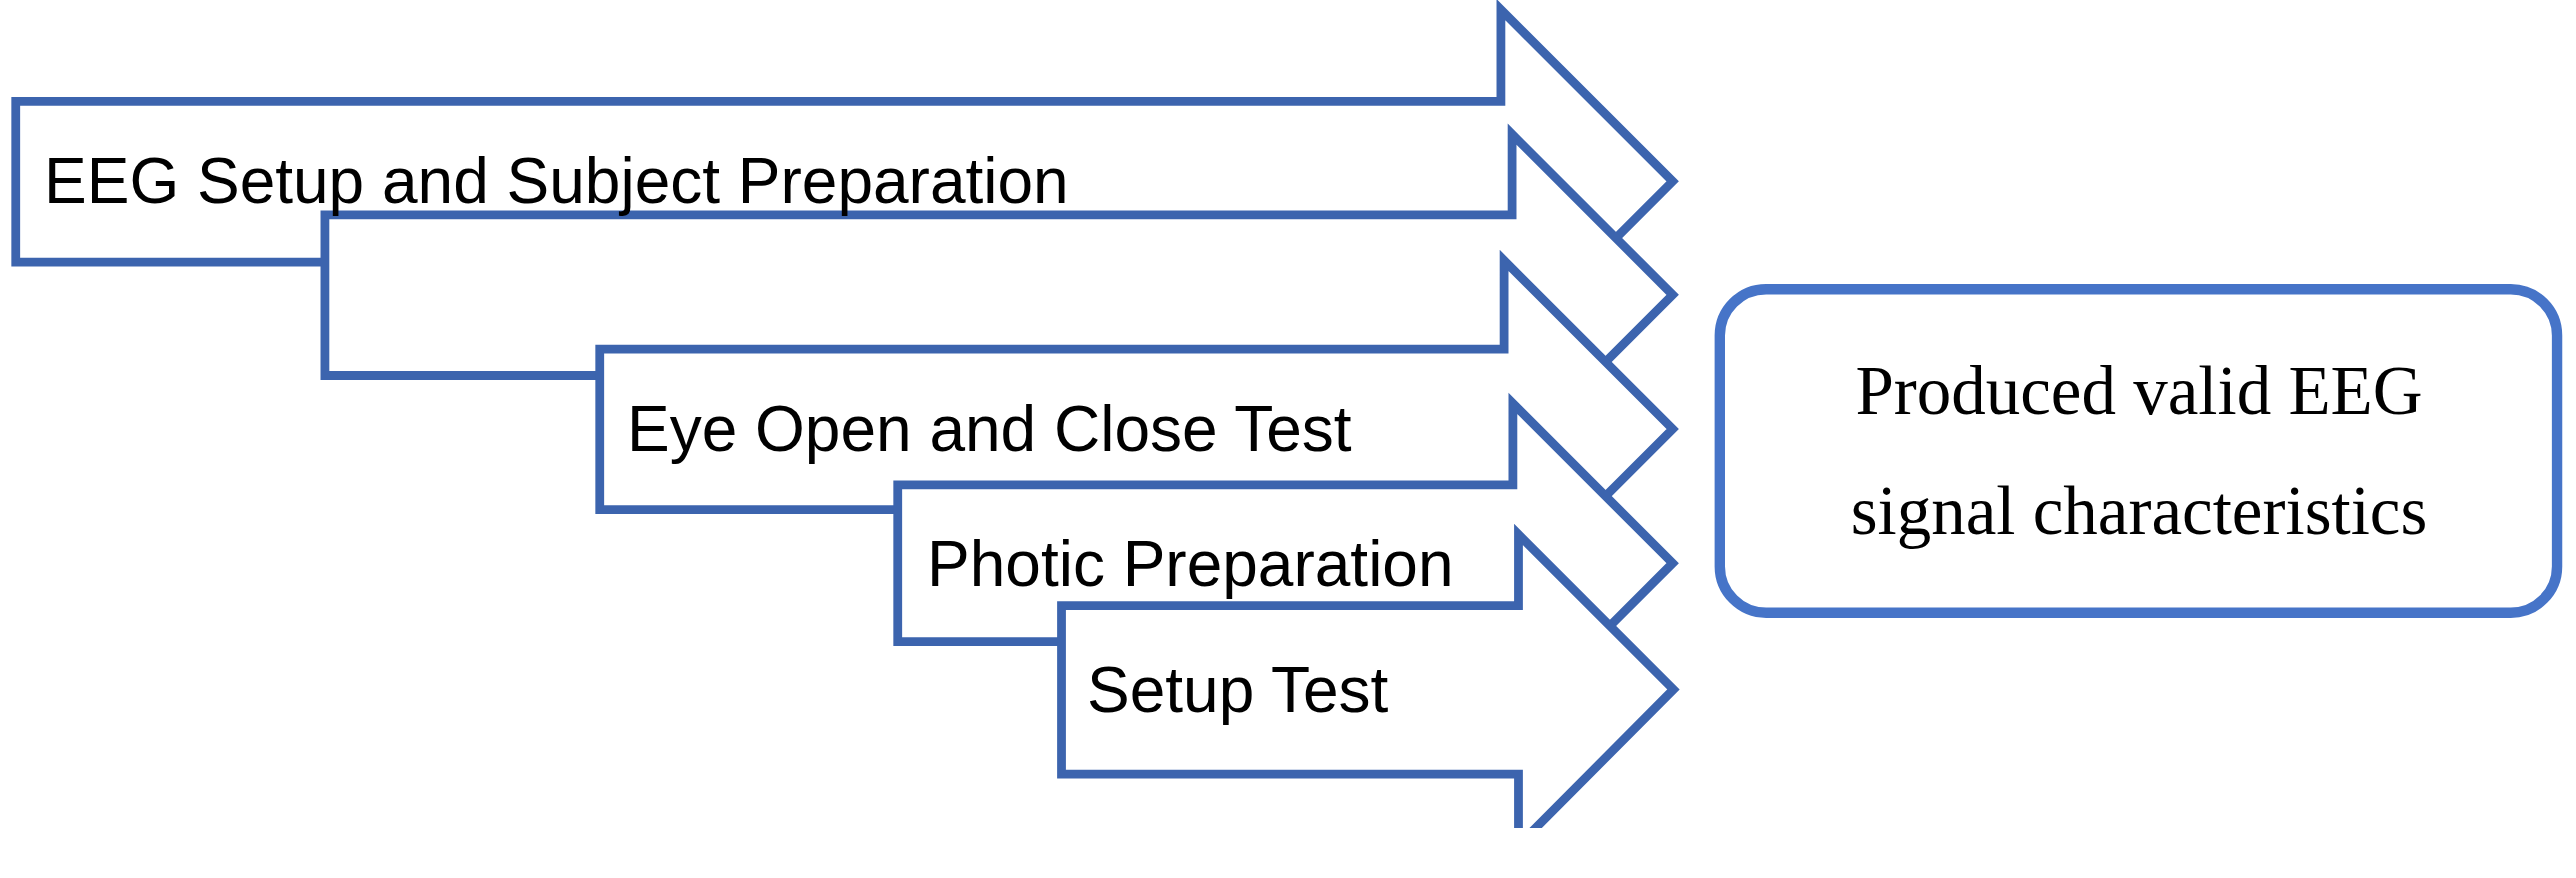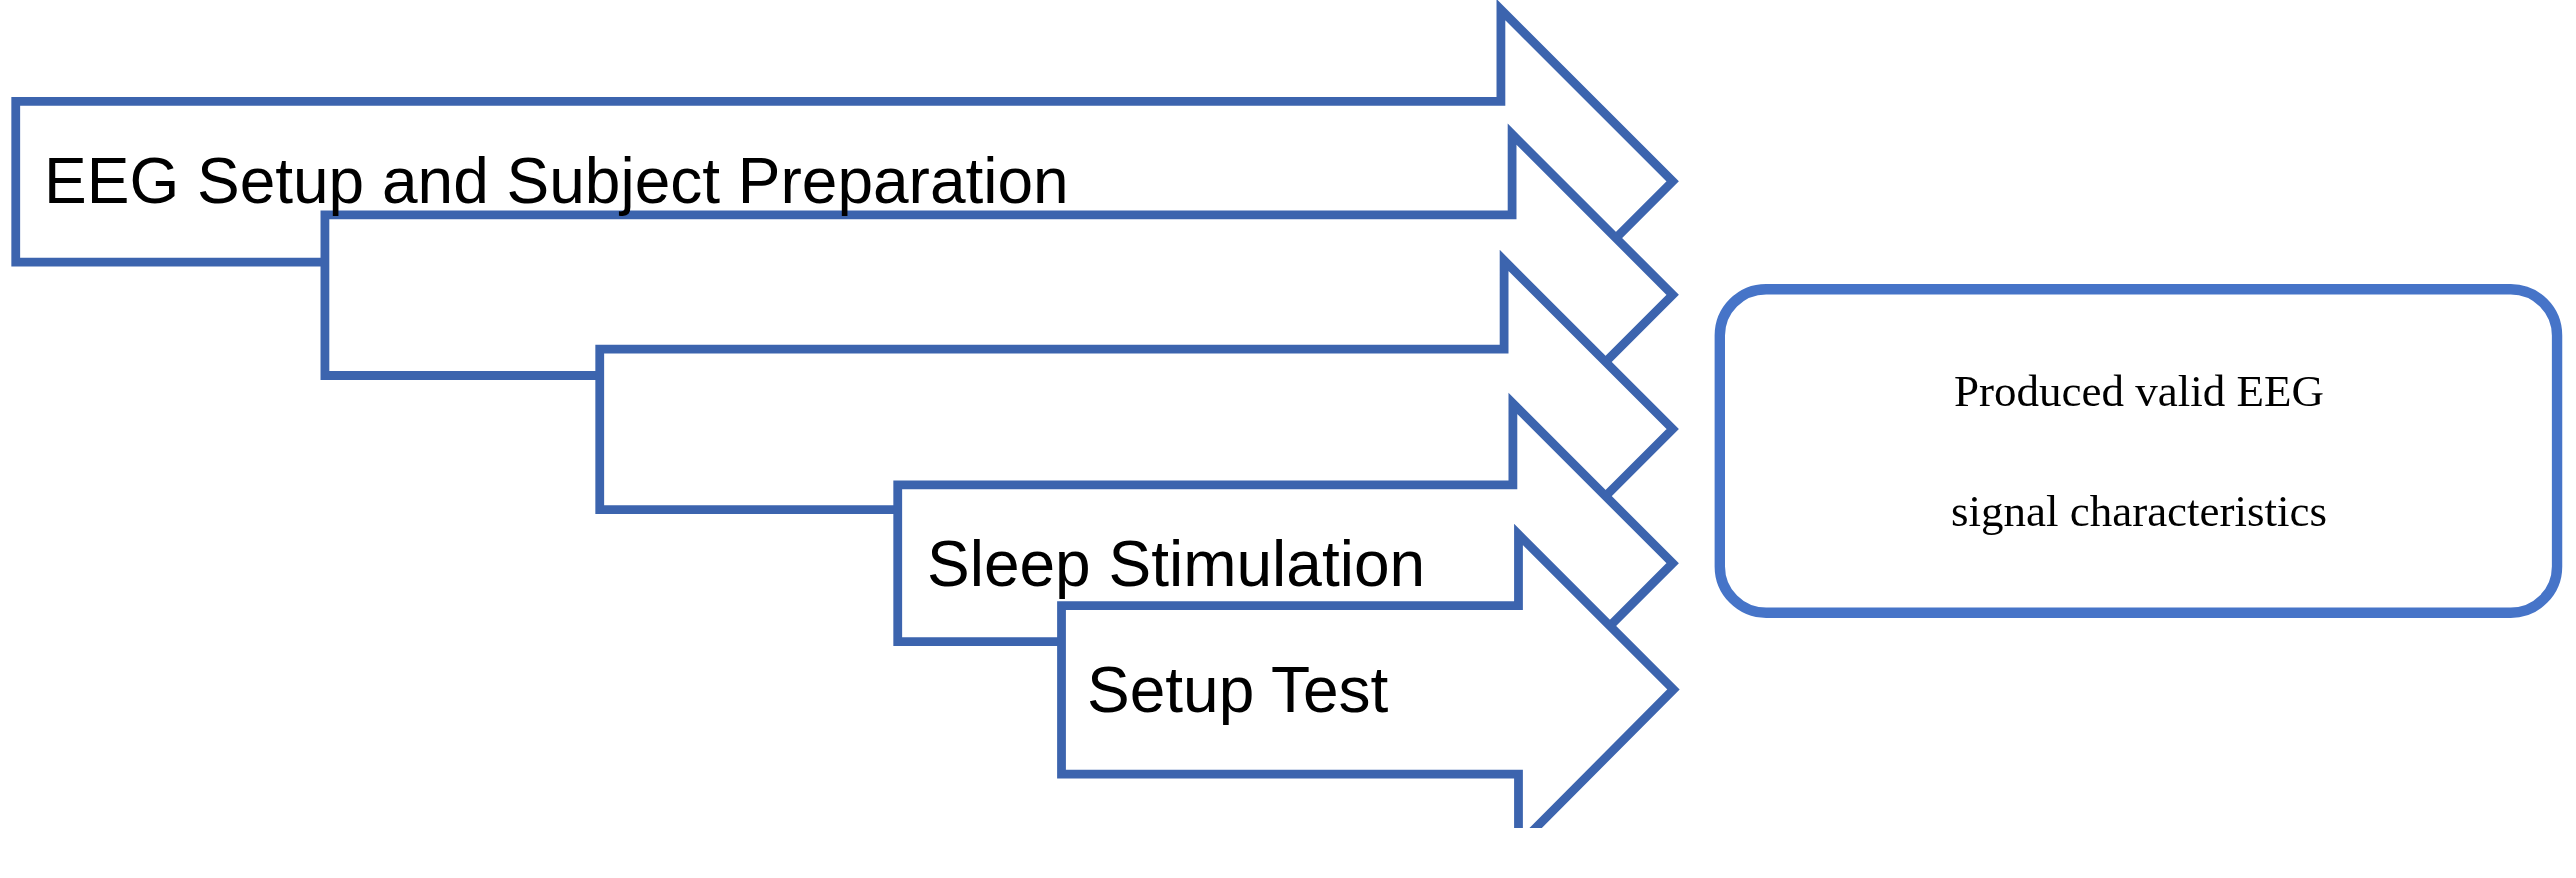--- a/index.html
+++ b/index.html
@@ -38,21 +38,21 @@
     left: 1720px;
     top: 289px;
     width: 838px;
     height: 324px;
     display: flex;
     flex-direction: column;
     align-items: center;
     justify-content: center;
     text-align: center;
     font-family: "Liberation Serif", "DejaVu Serif", serif;
-    font-size: 45px;
+    font-size: 69px;
     line-height: 120px;
     color: #000000;
   }
   .line { display: block; }
 </style>
 </head>
 <body>
 
 <div id="canvas">
 
@@ -61,21 +61,22 @@
     <polygon points="19,127 1878,127 1878,12 2093,227 1878,442 1878,328 19,328" fill="#ffffff" stroke-width="11" stroke-linejoin="miter" stroke="#3C64AE"></polygon>
     <polygon points="406,269 1892,269 1892,168 2093,369 1892,570 1892,470 406,470" fill="#ffffff" stroke-width="11" stroke-linejoin="miter" stroke="#3C64AE"></polygon>
     <polygon points="750,437 1882,437 1882,326 2093,537 1882,748 1882,638 750,638" fill="#ffffff" stroke-width="11" stroke-linejoin="miter" stroke="#3C64AE"></polygon>
     <polygon points="1123,607 1893,607 1893,505 2093,705 1893,905 1893,803 1123,803" fill="#ffffff" stroke-width="11" stroke-linejoin="miter" stroke="#3C64AE"></polygon>
     <polygon points="1328,758 1900,758 1900,669 2094,863 1900,1058 1900,969 1328,969" fill="#ffffff" stroke-width="11" stroke-linejoin="miter" stroke="#3C64AE"></polygon>
 
     <rect x="2152" y="362" width="1048" height="405" rx="58" ry="58" fill="#ffffff" stroke-width="13" stroke="#4674C8"></rect>
   </svg>
 
   <div class="arrow-label" style="left:44px;   top:133px;">EEG Setup and Subject Preparation</div>
-  <div class="arrow-label" style="left:927px; top:516px;">Sleep Stimulation</div>
+  <div class="arrow-label" style="left:627px;  top:381px;">Eye Open and Close Test</div>
+  <div class="arrow-label" style="left:927px; top:516px;">Photic Preparation</div>
   <div class="arrow-label" style="left:1087px; top:642px;">Setup Test</div>
 
   <div id="outcome-text">
     <span class="line">Produced valid EEG</span>
     <span class="line">signal characteristics</span>
   </div>
 
 </div>
 
 

